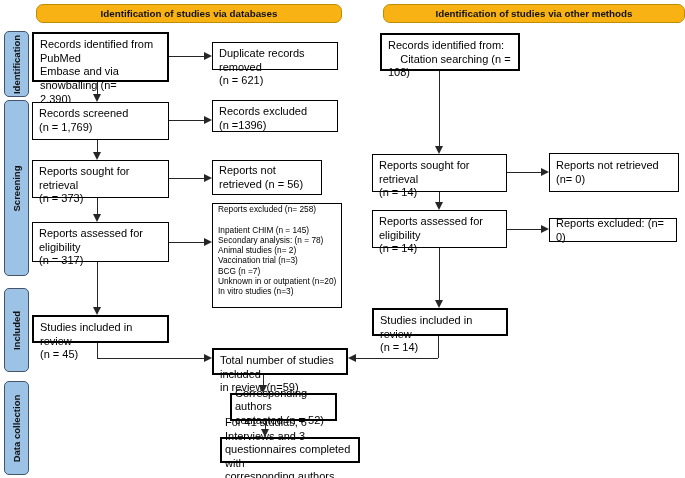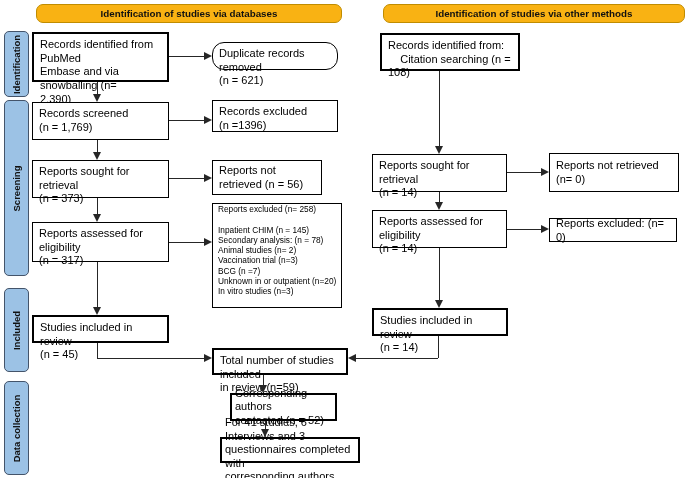--- a/index.html
+++ b/index.html
@@ -50,21 +50,21 @@
 <div class="stage" style="left:4px;top:288px;height:82px;">
   <span>Included</span>
 </div>
 <div class="stage" style="left:4px;top:381px;height:92px;">
   <span>Data collection</span>
 </div>
 
 <div class="box thick" style="left:32px;top:32px;width:137px;height:50px;">Records identified from PubMed
 Embase and via snowballing (n=
 2,390)</div>
-<div class="box" style="left:212px;top:42px;width:126px;height:28px;border-radius:12px;">Duplicate records removed
+<div class="box" style="left:212px;top:42px;width:126px;height:28px;">Duplicate records removed
 (n = 621)</div>
 <div class="box" style="left:32px;top:102px;width:137px;height:38px;">Records screened
 (n = 1,769)</div>
 <div class="box" style="left:212px;top:100px;width:126px;height:32px;">Records excluded
 (n =1396)</div>
 <div class="box" style="left:32px;top:160px;width:137px;height:38px;">Reports sought for retrieval
 (n = 373)</div>
 <div class="box vcenter" style="left:212px;top:160px;width:110px;height:35px;">Reports not retrieved (n = 56)</div>
 <div class="box" style="left:32px;top:222px;width:137px;height:40px;">Reports assessed for eligibility
 (n = 317)</div>

